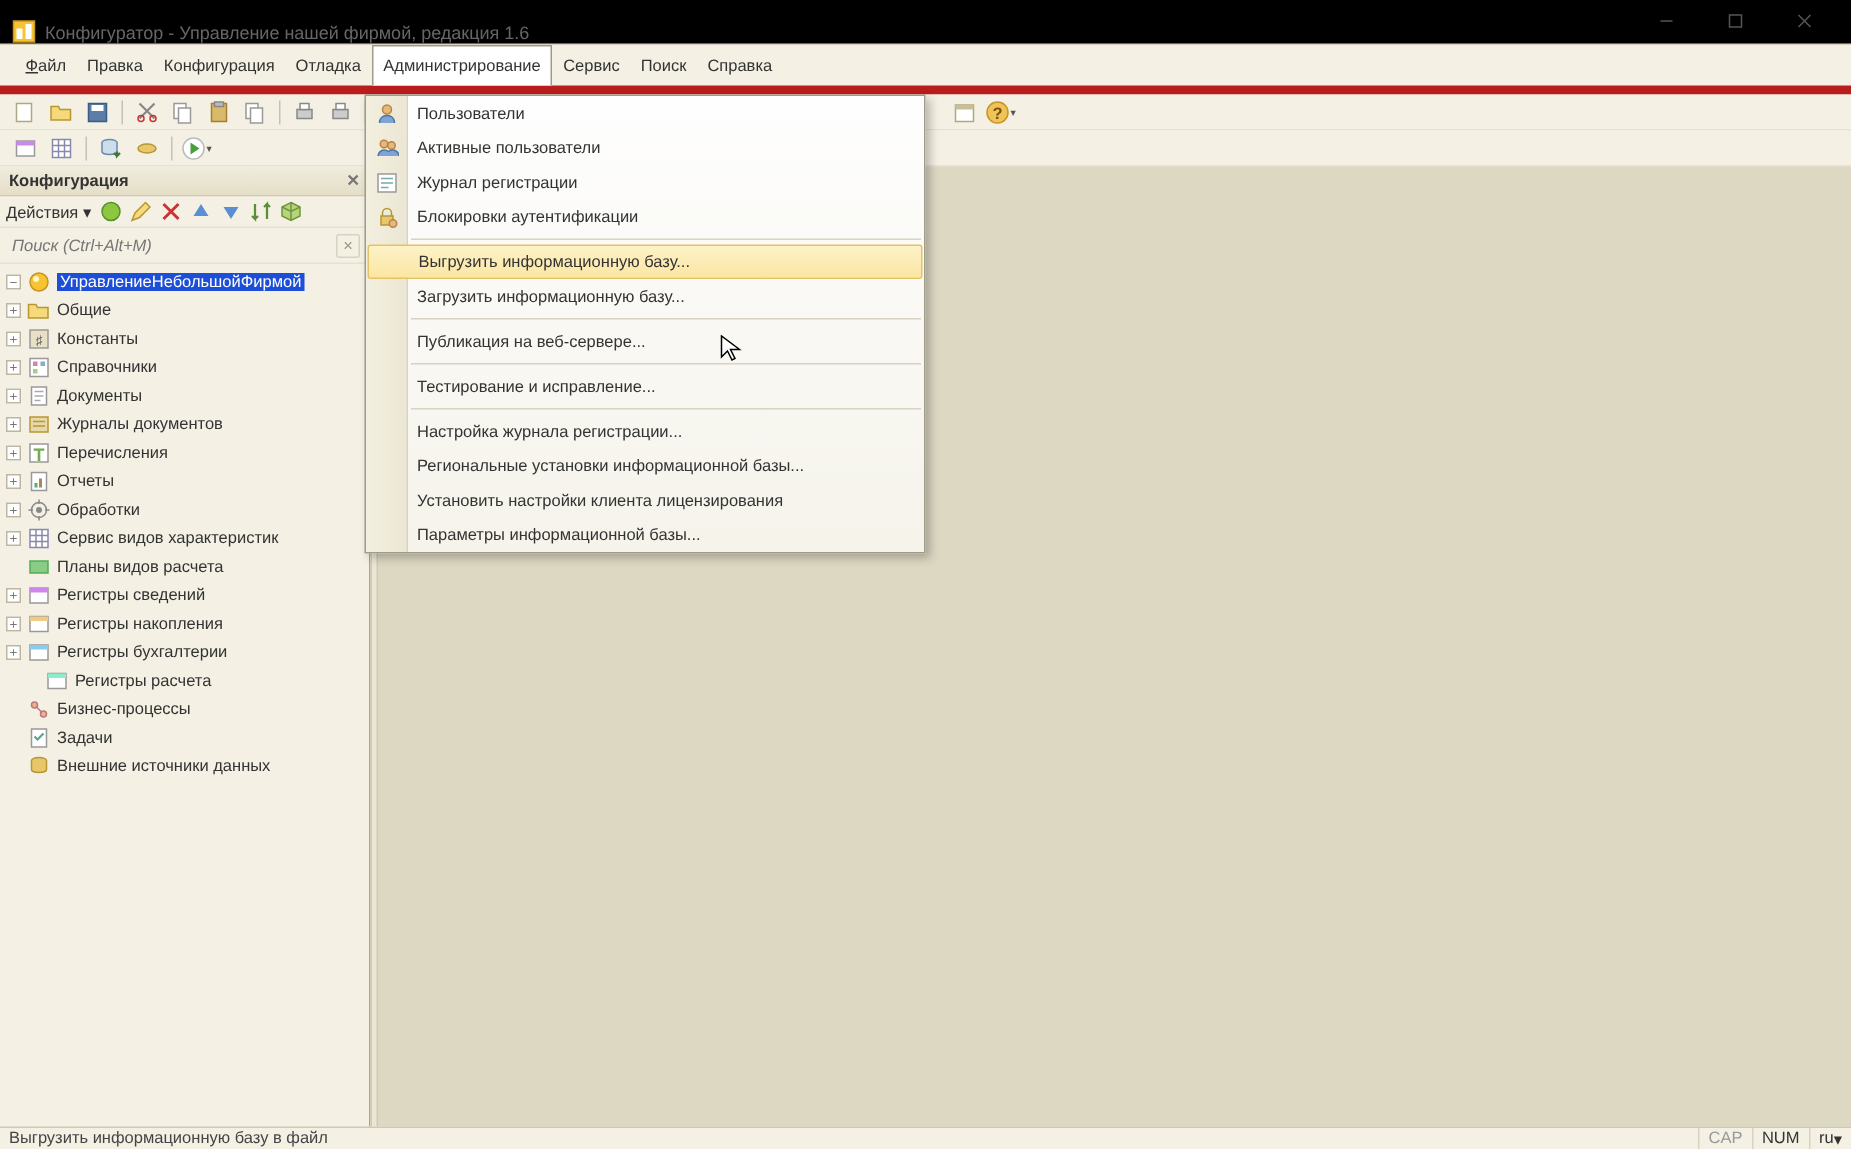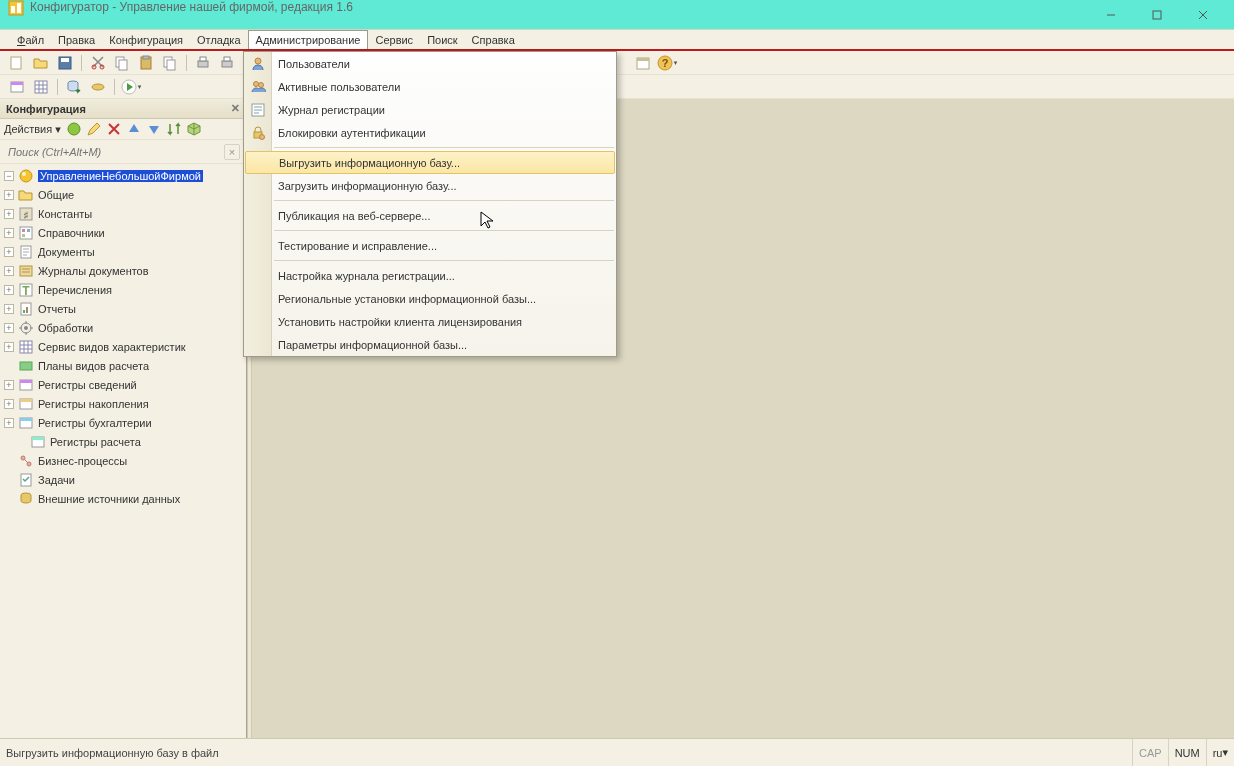--- a/index.html
+++ b/index.html
@@ -1,21 +1,21 @@
 <!DOCTYPE html>
 <html><head>
 <meta charset="utf-8">
 <style>
 html,body{margin:0;padding:0;font-family:"Segoe UI",Tahoma,Arial,sans-serif;font-size:11px;color:#333;background:#f4f0e4;width:1234px;height:766px;overflow:hidden}
 *,*::before,*::after{box-sizing:border-box}
-.titlebar{height:30px;background:#5eead4;display:flex;align-items:flex-start;padding:0 8px;border-bottom:1px solid #d7d2c2}
+.titlebar{height:30px;background:#000000;display:flex;align-items:flex-end;padding:0 8px;border-bottom:1px solid #d7d2c2}
 .titlebar .app-icon{width:16px;height:16px;margin-right:6px}
 .titlebar .title{color:#666;font-size:12px;flex:1}
 .titlebar .win-btn{width:46px;height:30px;display:flex;align-items:center;justify-content:center;color:#555}
-.menubar{height:21px;background:#f4f0e4;display:flex;align-items:stretch;padding-left:10px;border-bottom:2px solid #b91c1c}
+.menubar{height:33px;background:#f4f0e4;display:flex;align-items:stretch;padding-left:10px;border-bottom:6px solid #b91c1c}
 .menubar .mitem{display:flex;align-items:center;padding:0 7px;color:#333}
 .menubar .mitem u{text-decoration:underline}
 .menubar .mitem.open{background:#fff;border:1px solid #9f9b8a;border-bottom:none}
 .tb{height:24px;background:#f4f0e4;display:flex;align-items:center;padding-left:6px;gap:2px;border-bottom:1px solid #e6e1d0}
 .tb .sep{width:1px;height:16px;background:#c7c2b0;margin:0 3px}
 .tb .btn{width:22px;height:22px;display:flex;align-items:center;justify-content:center;border-radius:2px}
 .tb .drop{display:flex;align-items:center;gap:1px}
 .tb .arrow{font-size:7px;color:#555}
 .icon{display:block}
 .layout{position:relative;display:flex;height:641px}
@@ -35,21 +35,21 @@
 .tree .node .nlabel{white-space:nowrap}
 .tree .node.root .nlabel{background:#1d4ed8;color:#fff;padding:0 2px}
 .workspace{flex:1;background:#ddd8c2;position:relative}
 .splitter{width:5px;background:#ece7d4;border-left:1px solid #cfc9b4;border-right:1px solid #cfc9b4}
 .dropdown{position:absolute;left:243px;top:0;width:374px;background:linear-gradient(#fefefe,#f5f3ea);border:1px solid #9f9b8a;box-shadow:3px 3px 6px rgba(0,0,0,.25);z-index:100}
 .dropdown .gutter{position:absolute;left:0;top:0;bottom:0;width:28px;background:linear-gradient(to right,#f3efdf,#ece7d4);border-right:1px solid #d7d2c2}
 .dropdown .mitem2{position:relative;height:23px;display:flex;align-items:center;padding-left:34px;padding-right:10px}
 .dropdown .mitem2.highlight{background:linear-gradient(#fdf2c8,#fbe6a3);border:1px solid #e5c365;border-radius:2px;margin:0 1px;padding-left:33px}
 .dropdown .mitem2 .micon{position:absolute;left:6px;width:16px;height:16px}
 .dropdown .msep{height:1px;margin:3px 2px 3px 30px;background:#d7d2c2}
-.statusbar{position:absolute;left:0;right:0;bottom:0;height:28px;background:#f4f0e4;border-top:1px solid #cfc9b4;display:flex;align-items:center;font-size:11px}
+.statusbar{position:absolute;left:0;right:0;bottom:0;height:15px;background:#f4f0e4;border-top:1px solid #cfc9b4;display:flex;align-items:center;font-size:11px}
 .statusbar .msg{padding-left:6px;color:#444;flex:1}
 .statusbar .cell{padding:0 6px;border-left:1px solid #d7d2c2;height:100%;display:flex;align-items:center;color:#999}
 .statusbar .cell.on{color:#333}
 .cursor{position:absolute;left:480px;top:160px;z-index:200;pointer-events:none}
 svg{display:block}
 </style>
 </head>
 <body>
 
 <svg width="0" height="0" style="position:absolute">

